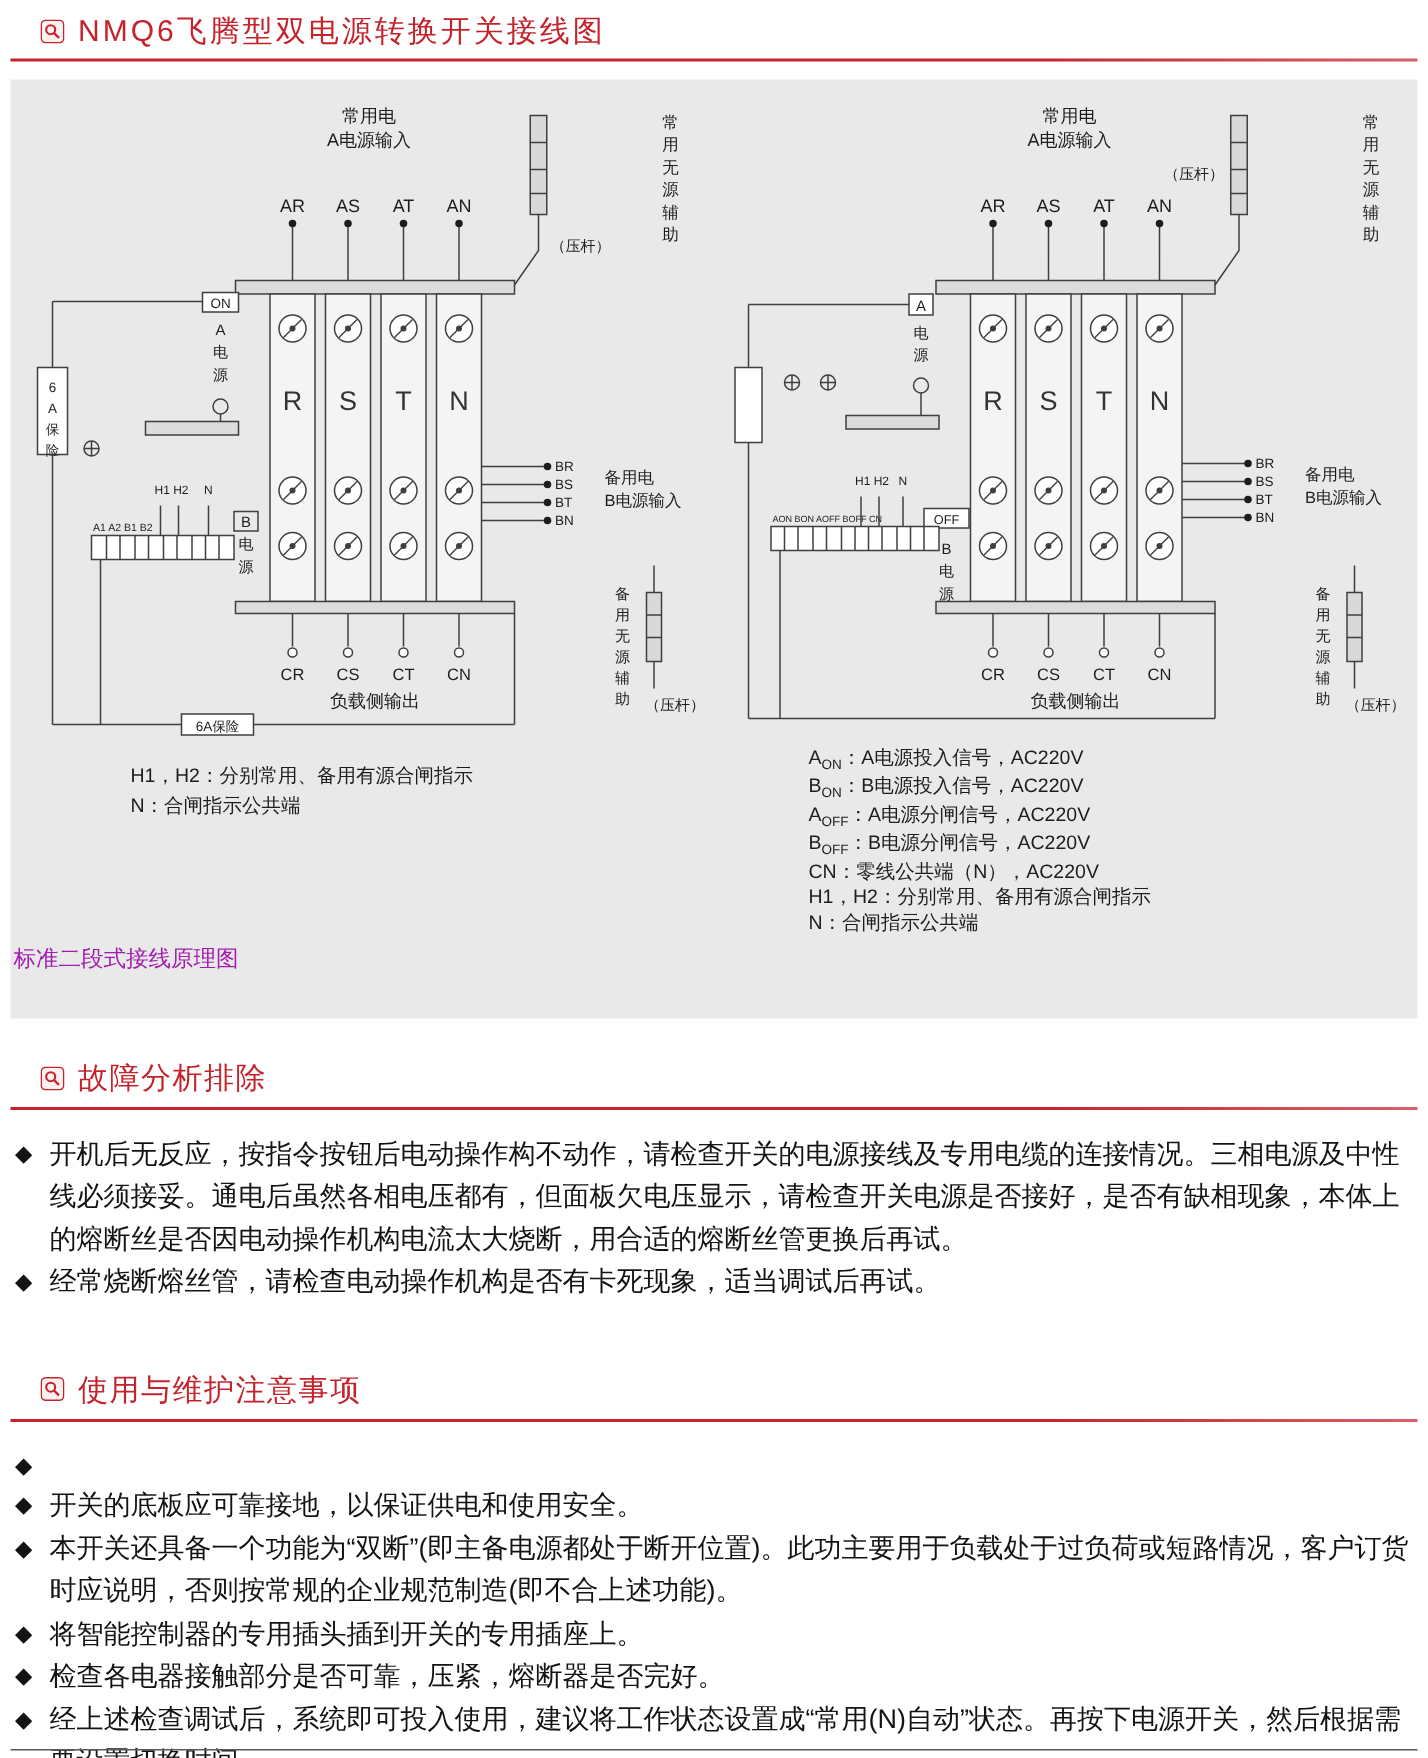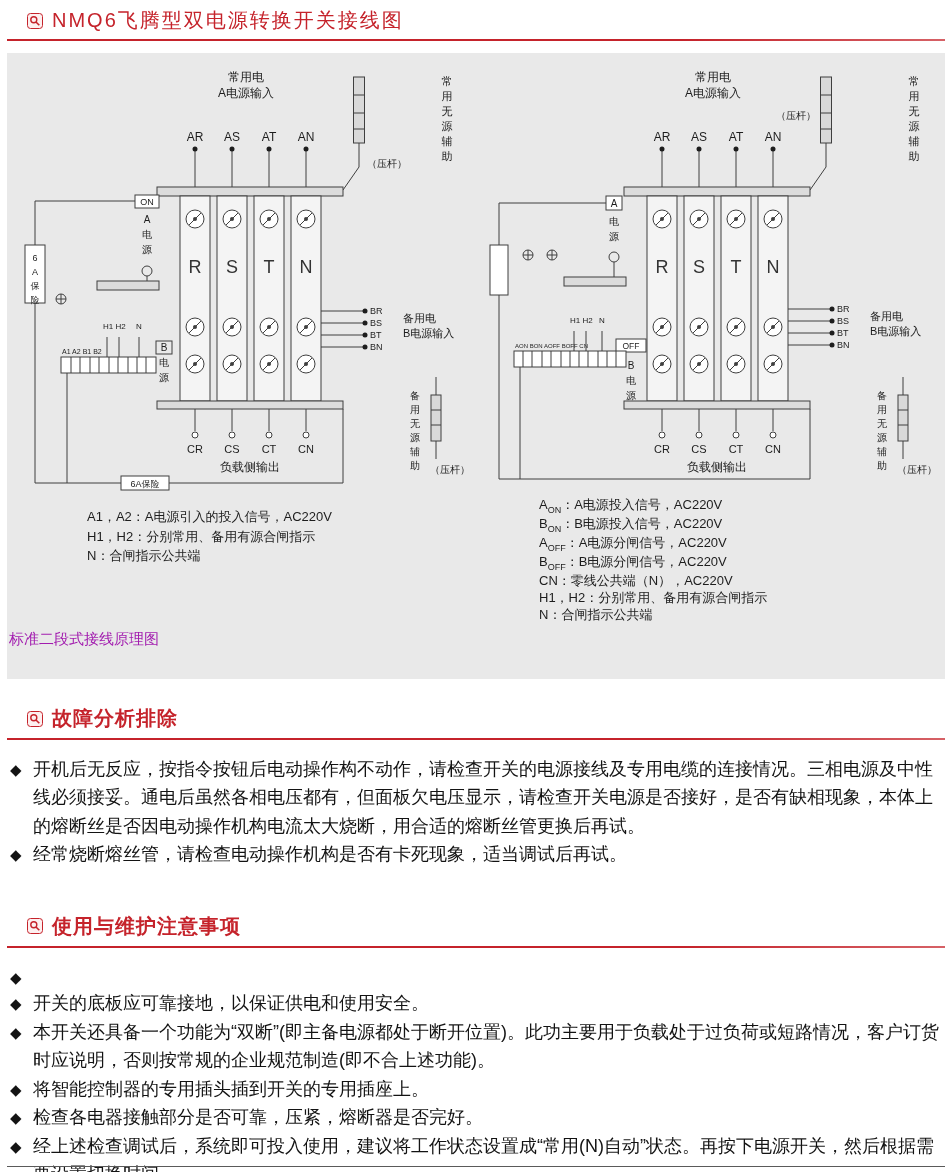--- a/index.html
+++ b/index.html
@@ -15,21 +15,21 @@
   svg.diag{flex:none;display:block}
   .notes{font-size:13px;line-height:1.32;color:#1d1d1d;align-self:flex-start}
   .notes-left{margin-left:78px;margin-top:12px;line-height:1.5}
   .notes-right{margin-left:63px;margin-top:2px;line-height:1.28}
   .note-line sub{font-size:9px}
   .caption{margin-top:auto;text-align:center;font-size:15px;color:#a21caf}
   .caption-left{margin-bottom:24px}
   .caption-right{margin-bottom:8px;line-height:1.65}
   .section-header{display:flex;align-items:center;gap:9px;padding:0 8px 6px 27px;margin-top:26px}
   .section-header.second{margin-top:44px}
-  .section-title{font-size:20px;color:#c5232b;font-weight:700;letter-spacing:1px}
+  .section-title{font-size:20px;color:#c5232b;font-weight:400;letter-spacing:1px}
   .section-body{padding:15px 12px 0 10px;font-size:18px;line-height:1.58;color:#131313}
   .bullet-item{display:flex}
   .bullet{flex:none;width:23px;font-size:15px;padding-top:3px}
   .footer-rule{position:absolute;left:7px;right:7px;bottom:5px;height:1px;background:#5a5a5a}
 </style>
 </head>
 <body>
 
 <svg style="position:absolute;width:0;height:0" aria-hidden="true">
   <defs>
@@ -196,21 +196,20 @@
         <text x="223" y="394" font-size="11" text-anchor="middle">CS</text>
         <text x="260" y="394" font-size="11" text-anchor="middle">CT</text>
         <text x="297" y="394" font-size="11" text-anchor="middle">CN</text>
         <text x="241" y="412" font-size="12" text-anchor="middle">负载侧输出</text>
         <text x="136" y="428" font-size="9" text-anchor="middle">6A保险</text>
         <text x="406" y="340" font-size="10" text-anchor="middle"><tspan x="406" dy="0">备</tspan><tspan x="406" dy="14">用</tspan><tspan x="406" dy="14">无</tspan><tspan x="406" dy="14">源</tspan><tspan x="406" dy="14">辅</tspan><tspan x="406" dy="14">助</tspan></text>
         <text x="461" y="414" font-size="10" text-anchor="end">（压杆）</text>
       </g>
     </svg>
     <div class="notes notes-left">
-        <div class="note-line"><span>A1，A2</span><span>：A电源引入的投入信号，AC220V</span></div>
         <div class="note-line"><span>H1，H2</span><span>：分别常用、备用有源合闸指示</span></div>
         <div class="note-line"><span>N</span><span>：合闸指示公共端</span></div>
       </div>
     <div class="caption caption-left">标准二段式接线原理图</div>
   </div>
 
   <div class="dcol">
     <svg class="diag" width="464" height="436" viewBox="0 0 464 436">
       <g stroke="#3f3f3f" fill="none">
         <line x1="186" y1="90" x2="186" y2="128"></line>

